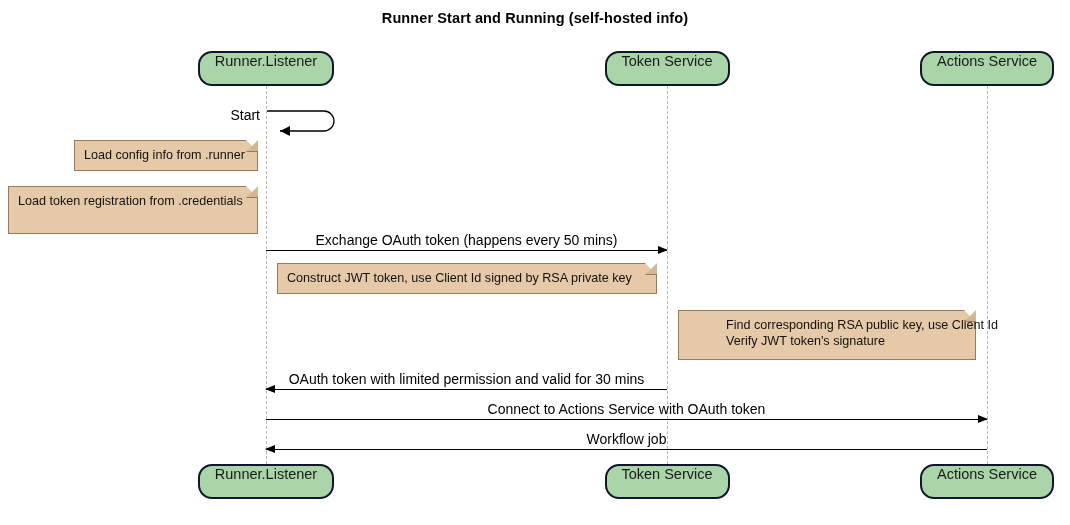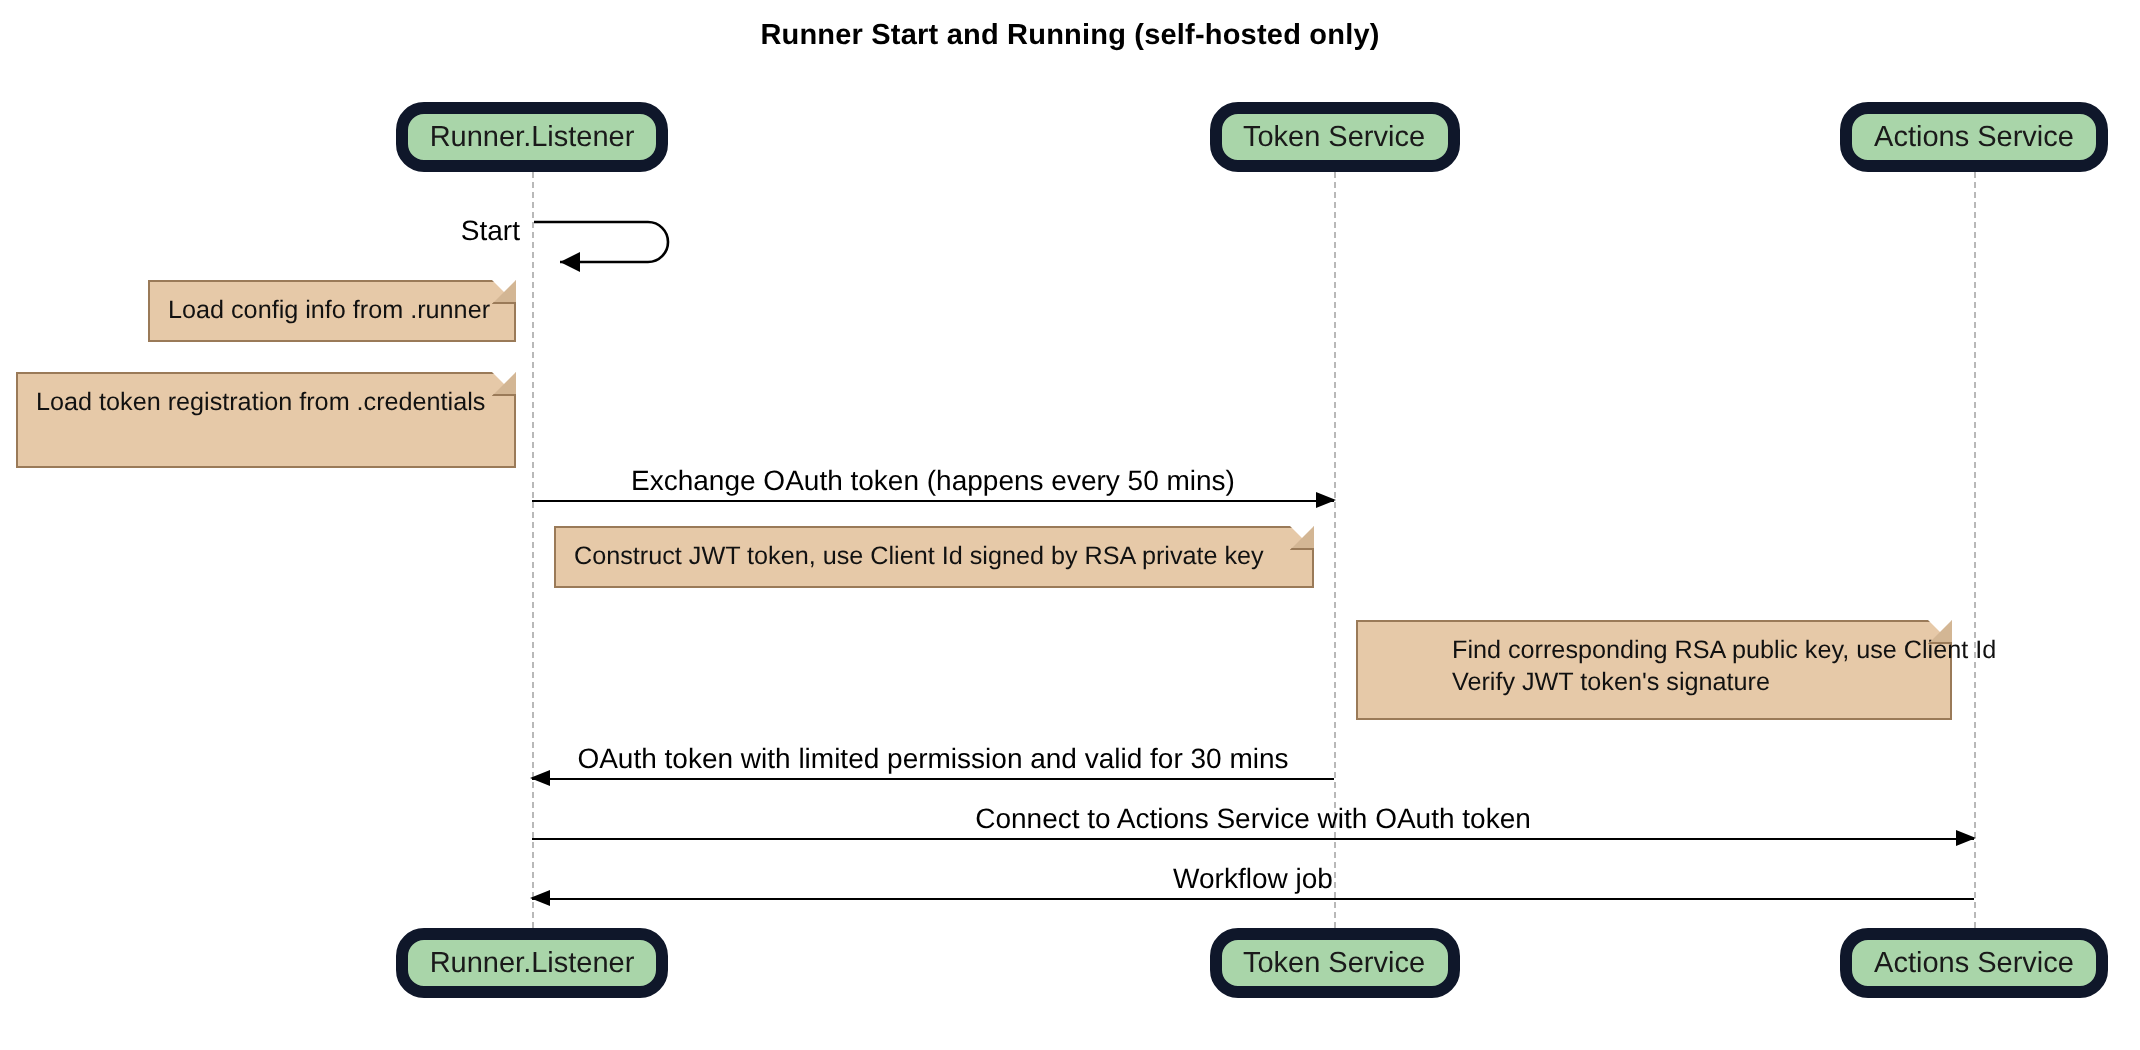--- a/index.html
+++ b/index.html
@@ -37,26 +37,26 @@
     position: absolute;
     width: 0;
     border-left: 1px dashed #b9b9b9;
   }
 
   
   .participant {
     position: absolute;
     box-sizing: border-box;
     background: #a9d5a9;
-    border: 6px solid #0f172a;
+    border: 2px solid #0f172a;
     border-radius: 14px;
     color: #1a1a1a;
     font-size: 14.5px;
     display: flex;
-    align-items: center;
+    align-items: flex-start;
     justify-content: center;
     white-space: nowrap;
   }
 
   
   .note {
     position: absolute;
     box-sizing: border-box;
     background: #e6c9a8;
     border: 1px solid #9a7a58;
@@ -143,21 +143,21 @@
   .selfloop {
     position: absolute;
   }
   .selfloop svg { display: block; }
 </style>
 </head>
 <body>
 
 <div id="canvas">
 
-  <div class="diagram-title">Runner Start and Running (self-hosted only)</div>
+  <div class="diagram-title">Runner Start and Running (self-hosted info)</div>
 
   <div id="lifelines">
       <div class="lifeline" style="left: 266px; top: 86px; height: 378px;"></div>
       <div class="lifeline" style="left: 667px; top: 86px; height: 378px;"></div>
       <div class="lifeline" style="left: 987px; top: 86px; height: 378px;"></div>
     </div>
   <div id="notes-layer">
       <div class="note" style="left: 74px; top: 140px; width: 184px; height: 31px;"><span>Load config info from .runner</span><span class="fold-cut"></span><span class="fold" style="clip-path: polygon(0px 100%, 100% 100%, 100% 0px); background: rgb(211, 182, 148);"></span><span class="fold-edge"></span></div>
       <div class="note" style="left: 8px; top: 186px; width: 250px; height: 48px;"><span>Load token registration from .credentials</span><span class="fold-cut"></span><span class="fold" style="clip-path: polygon(0px 100%, 100% 100%, 100% 0px); background: rgb(211, 182, 148);"></span><span class="fold-edge"></span></div>
       <div class="note" style="left: 277px; top: 263px; width: 380px; height: 31px;"><span>Construct JWT token, use Client Id signed by RSA private key</span><span class="fold-cut"></span><span class="fold" style="clip-path: polygon(0px 100%, 100% 100%, 100% 0px); background: rgb(211, 182, 148);"></span><span class="fold-edge"></span></div>

